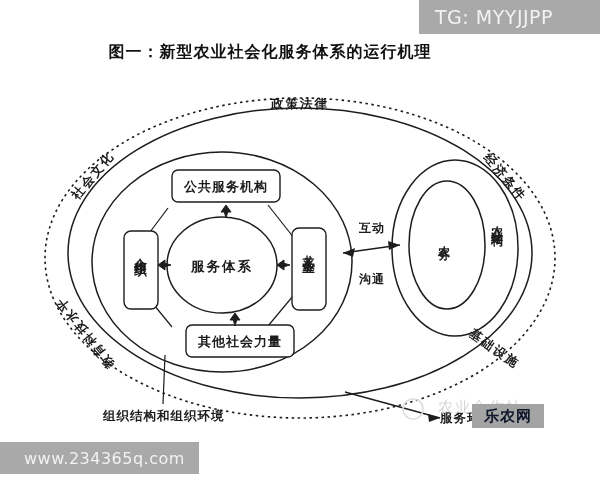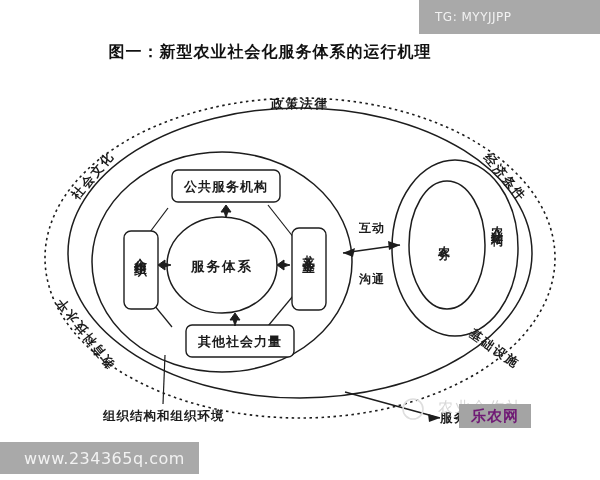--- a/index.html
+++ b/index.html
@@ -19,34 +19,34 @@
     background:#a9a9a9;
     color:#f2f2f2;
     display:flex;align-items:center;
     letter-spacing:.5px;
     font-family:"DejaVu Sans","Liberation Sans",sans-serif;
   }
   #wm-top{
     right:0;top:0;
     width:165px;height:34px;
     padding-left:16px;
-    font-size:12px;
+    font-size:19px;
   }
   #wm-bottom{
     left:0;bottom:6px;
     width:175px;height:32px;
     padding-left:24px;
     font-size:16px;
   }
   #wm-logo{
     position:absolute;
-    left:459px;top:404px;
+    left:472px;top:404px;
     width:72px;height:24px;
     background:#a4a4a4;
-    color:#701a75;
+    color:#0f172a;
     font-size:15px;
     font-weight:bold;
     display:flex;align-items:center;justify-content:center;
     letter-spacing:1px;
   }
 
   
   #title{
     position:absolute;
     left:0;top:42px;width:540px;

